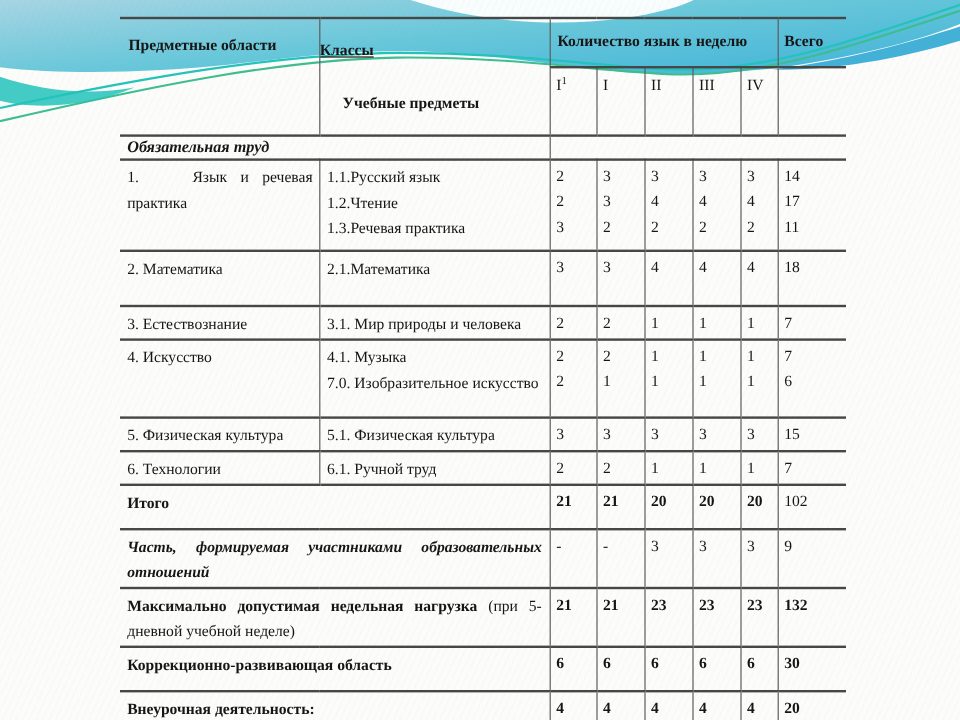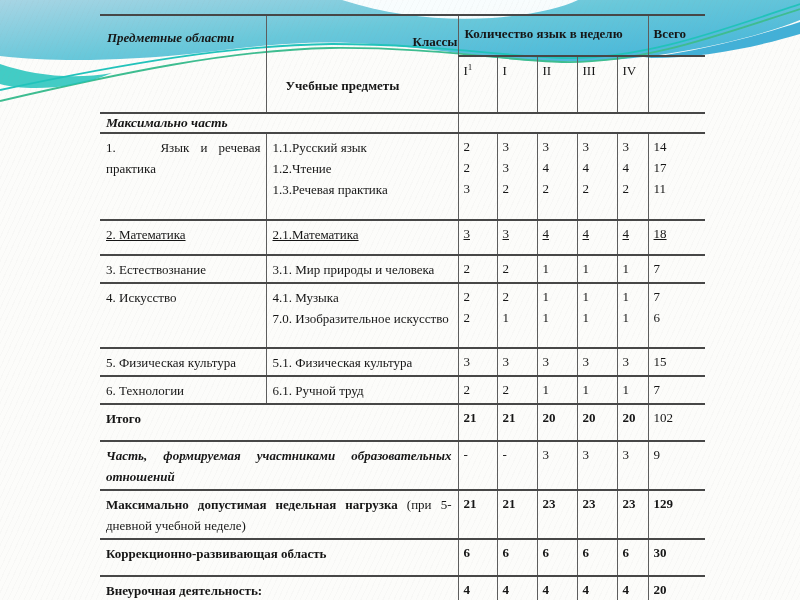--- a/index.html
+++ b/index.html
@@ -29,23 +29,23 @@
     border-top:2px solid #474747;
     border-bottom:2px solid #474747;
     vertical-align:top;
     overflow:hidden;
   }
   tr td:first-child { border-left:none; }
   tr td:last-child  { border-right:none; }
   .row-h1 { height:41px; }
   .row-h2 { height:57px; }
   .hc { font-weight:bold; }
-  .hc-area  { padding:11px 6px 0 7px;font-style:italic; }
+  .hc-area  { padding:11px 6px 0 7px; }
   .hc-class { padding:0; }
-  .klassy   { display:block; text-align:right; margin-top:15px; }
+  .klassy   { display:block; text-align:left; margin-top:15px;text-decoration:underline; }
   .uchebnye { display:block; text-align:left; margin-top:23px; padding-left:19px; }
   .hc-hours { padding:7px 2px 0 6px; }
   .hc-total { padding:7px 2px 0 5px; }
   .cls      { font-weight:normal; padding:3px 0 0 5px; }
   .cls sup  { font-size:9px; line-height:0; }
   .sec  { font-weight:bold; font-style:italic; font-size:13.5px; padding:0 4px 0 6px; line-height:18px; }
   .area { padding:3px 5px 2px 6px; text-align:justify; }
   .subj { padding:3px 5px 2px 6px; }
   .sum  { padding:3px 6px 2px 6px; text-align:justify; }
   .sum.ital { font-style:italic; }
@@ -100,24 +100,24 @@
           <td class="cls">I<sup>1</sup></td>
           <td class="cls">I</td>
           <td class="cls">II</td>
           <td class="cls">III</td>
           <td class="cls">IV</td>
           <td class="cls"></td>
         </tr>
     </thead>
     <tbody>
         <tr style="height: 18px;">
-          <td class="sec" colspan="2">Максимально часть</td>
+          <td class="sec" colspan="2">Обязательная труд</td>
           <td class="num" colspan="6"></td>
         </tr>
-        <tr style="height: 87px;">
+        <tr style="height: 76px;">
           <td class="area">1.&nbsp;&nbsp;&nbsp;&nbsp;Язык и речевая практика</td>
           <td class="subj">
             <div>1.1.Русский язык</div>
             <div>1.2.Чтение</div>
             <div>1.3.Речевая практика</div>
           </td>
           <td class="num">
             <div>2</div>
             <div>2</div>
             <div>3</div>
@@ -141,21 +141,21 @@
             <div>3</div>
             <div>4</div>
             <div>2</div>
           </td>
           <td class="num">
             <div>14</div>
             <div>17</div>
             <div>11</div>
           </td>
         </tr>
-        <tr style="height: 35px; text-decoration: underline;">
+        <tr style="height: 46px;">
           <td class="area">2. Математика</td>
           <td class="subj">
             <div>2.1.Математика</div>
           </td>
           <td class="num">
             <div>3</div>
           </td>
           <td class="num">
             <div>3</div>
           </td>
@@ -293,21 +293,21 @@
           <td class="num">3</td>
           <td class="num">9</td>
         </tr>
         <tr style="height: 39px;">
           <td class="sum" colspan="2"><b>Максимально допустимая недельная нагрузка</b> (при 5-дневной учебной неделе)</td>
           <td class="num bv">21</td>
           <td class="num bv">21</td>
           <td class="num bv">23</td>
           <td class="num bv">23</td>
           <td class="num bv">23</td>
-          <td class="num bv">129</td>
+          <td class="num bv">132</td>
         </tr>
         <tr style="height: 37px;">
           <td class="sum" colspan="2"><b>Коррекционно-развивающая область</b></td>
           <td class="num bv">6</td>
           <td class="num bv">6</td>
           <td class="num bv">6</td>
           <td class="num bv">6</td>
           <td class="num bv">6</td>
           <td class="num bv">30</td>
         </tr>

